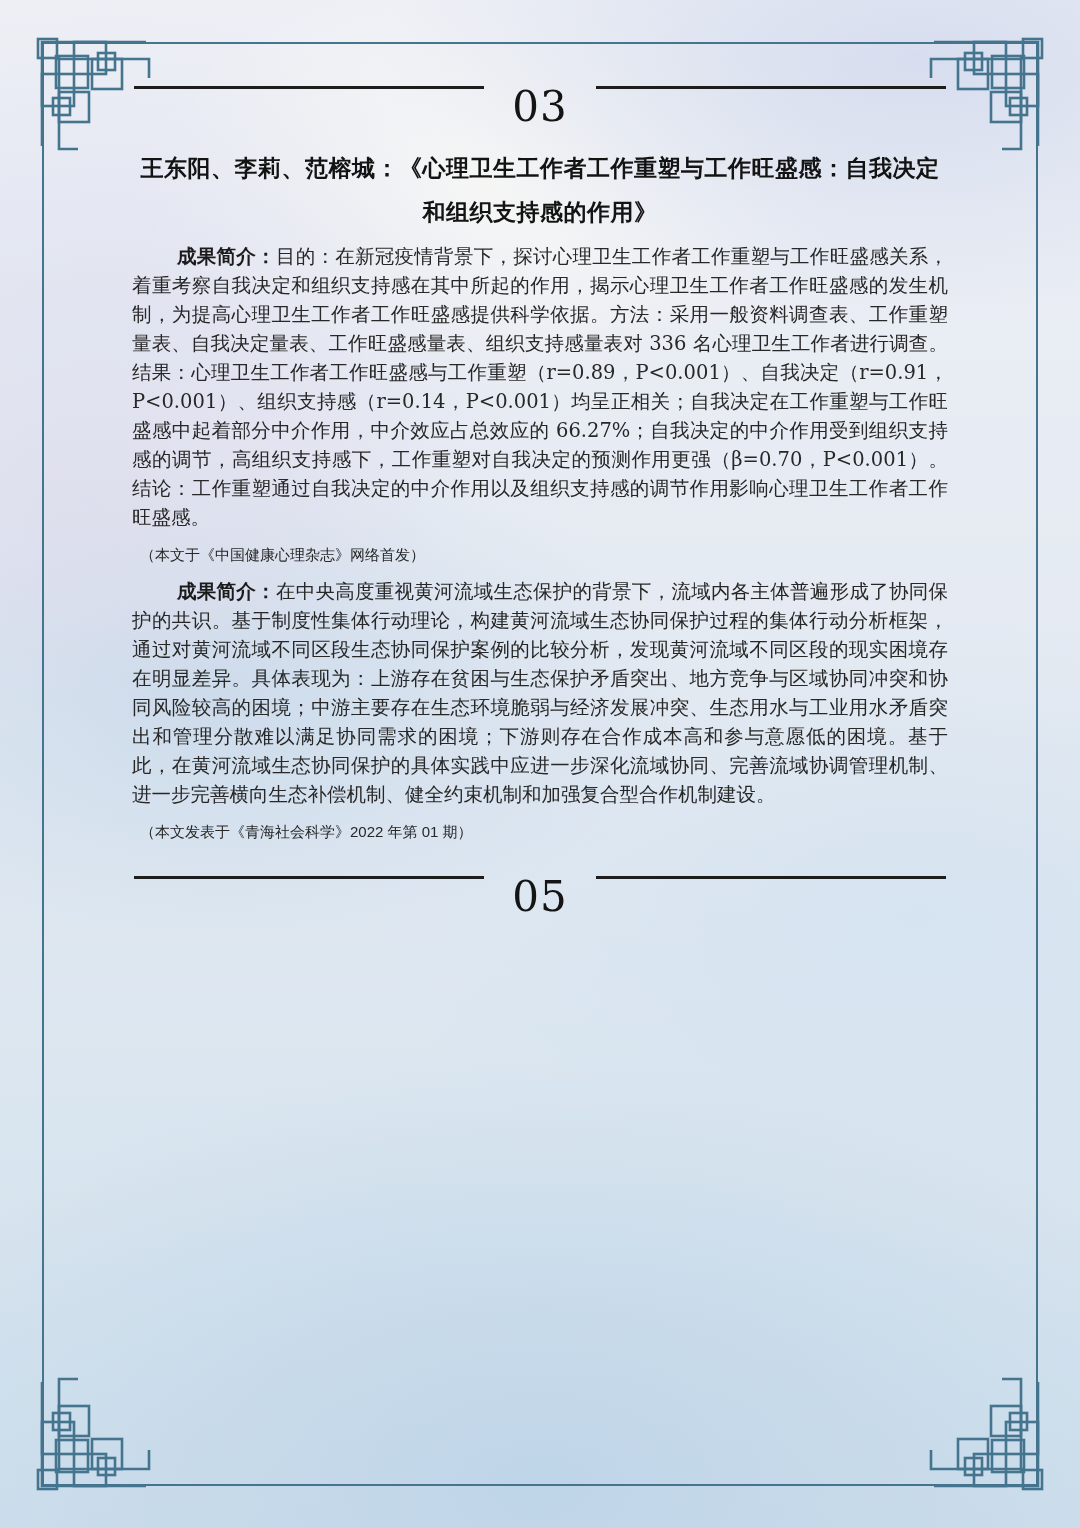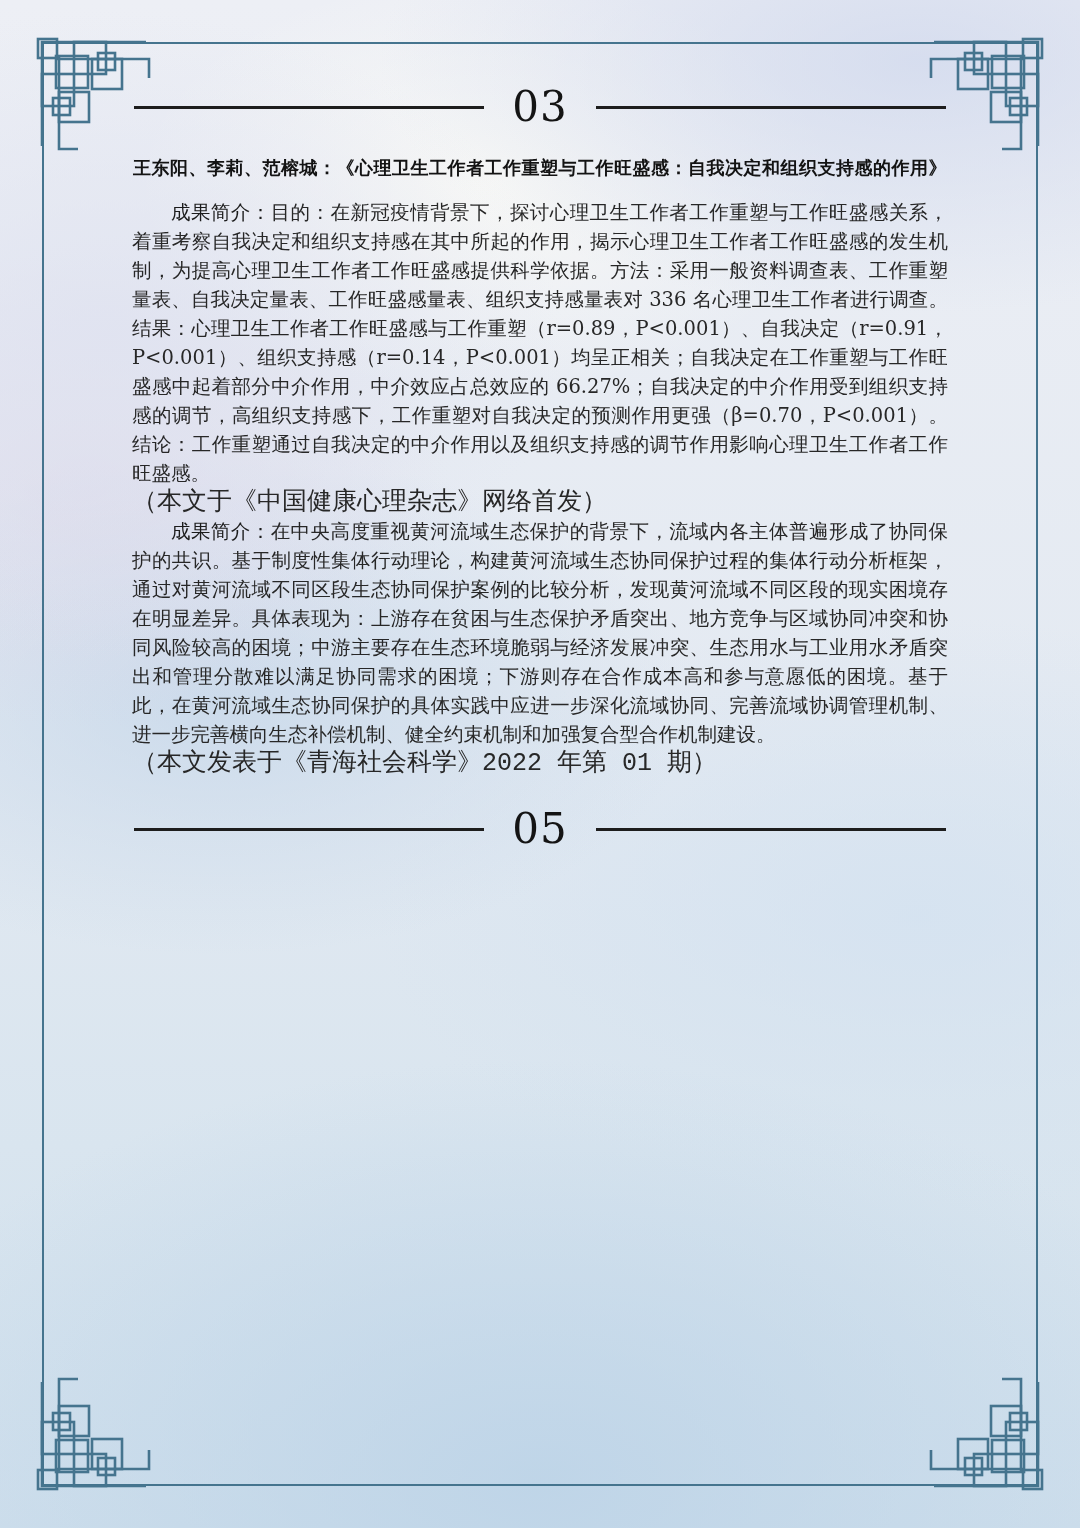--- a/index.html
+++ b/index.html
@@ -28,43 +28,43 @@
   .corner{position:absolute;width:150px;height:150px;}
   .corner.tl{top:28px;left:28px;}
   .corner.tr{top:28px;right:28px;transform:scaleX(-1);}
   .corner.bl{bottom:28px;left:28px;transform:scaleY(-1);}
   .corner.br{bottom:28px;right:28px;transform:scale(-1,-1);}
   .content{
     position:absolute;left:132px;right:132px;top:86px;
     color:#262626;
   }
   .divider{
-    display:flex;align-items:center;gap:28px;
+    display:flex;gap:28px;
     margin:30px 2px 18px 2px;
   }
   .entry:first-child .divider{margin-top:0;}
   .divider .rule{flex:1;height:3px;background:#1d1d1d;}
   .divider .num{
     font-family:"DejaVu Serif","Liberation Serif",serif;
     font-size:42px;line-height:1;color:#141414;letter-spacing:1px;
   }
   .title{
-    font-size:18px;font-weight:bold;line-height:44px;
+    font-size:23px;font-weight:bold;line-height:44px;
     text-align:center;color:#131313;margin:0 0 8px 0;
     letter-spacing:0.5px;
   }
   .abstract{
     font-family:"DejaVu Serif","Liberation Serif",serif;
     font-size:19.5px;line-height:29px;text-align:justify;
     text-indent:2em;margin:0;color:#272727;
   }
-  .abstract .lead{font-weight:normal;color:#1b1b1b;}
+  .abstract .lead{font-weight:bold;color:#1b1b1b;margin-left:6px;}
   .foot{
-    font-family:Liberation Mono, monospace;
-    font-size:25px;line-height:29px;margin:0;color:#272727;
+    font-family:Liberation Sans, sans-serif;
+    font-size:15px;line-height:29px;margin:8px;color:#272727;
   }
 </style>
 </head>
 <body>
 
 <div class="page">
   <div class="frame"></div>
 
   <svg class="corner tl" viewBox="0 0 150 150">
     <g id="lat" fill="none" stroke="#45748e" stroke-width="2.6">

